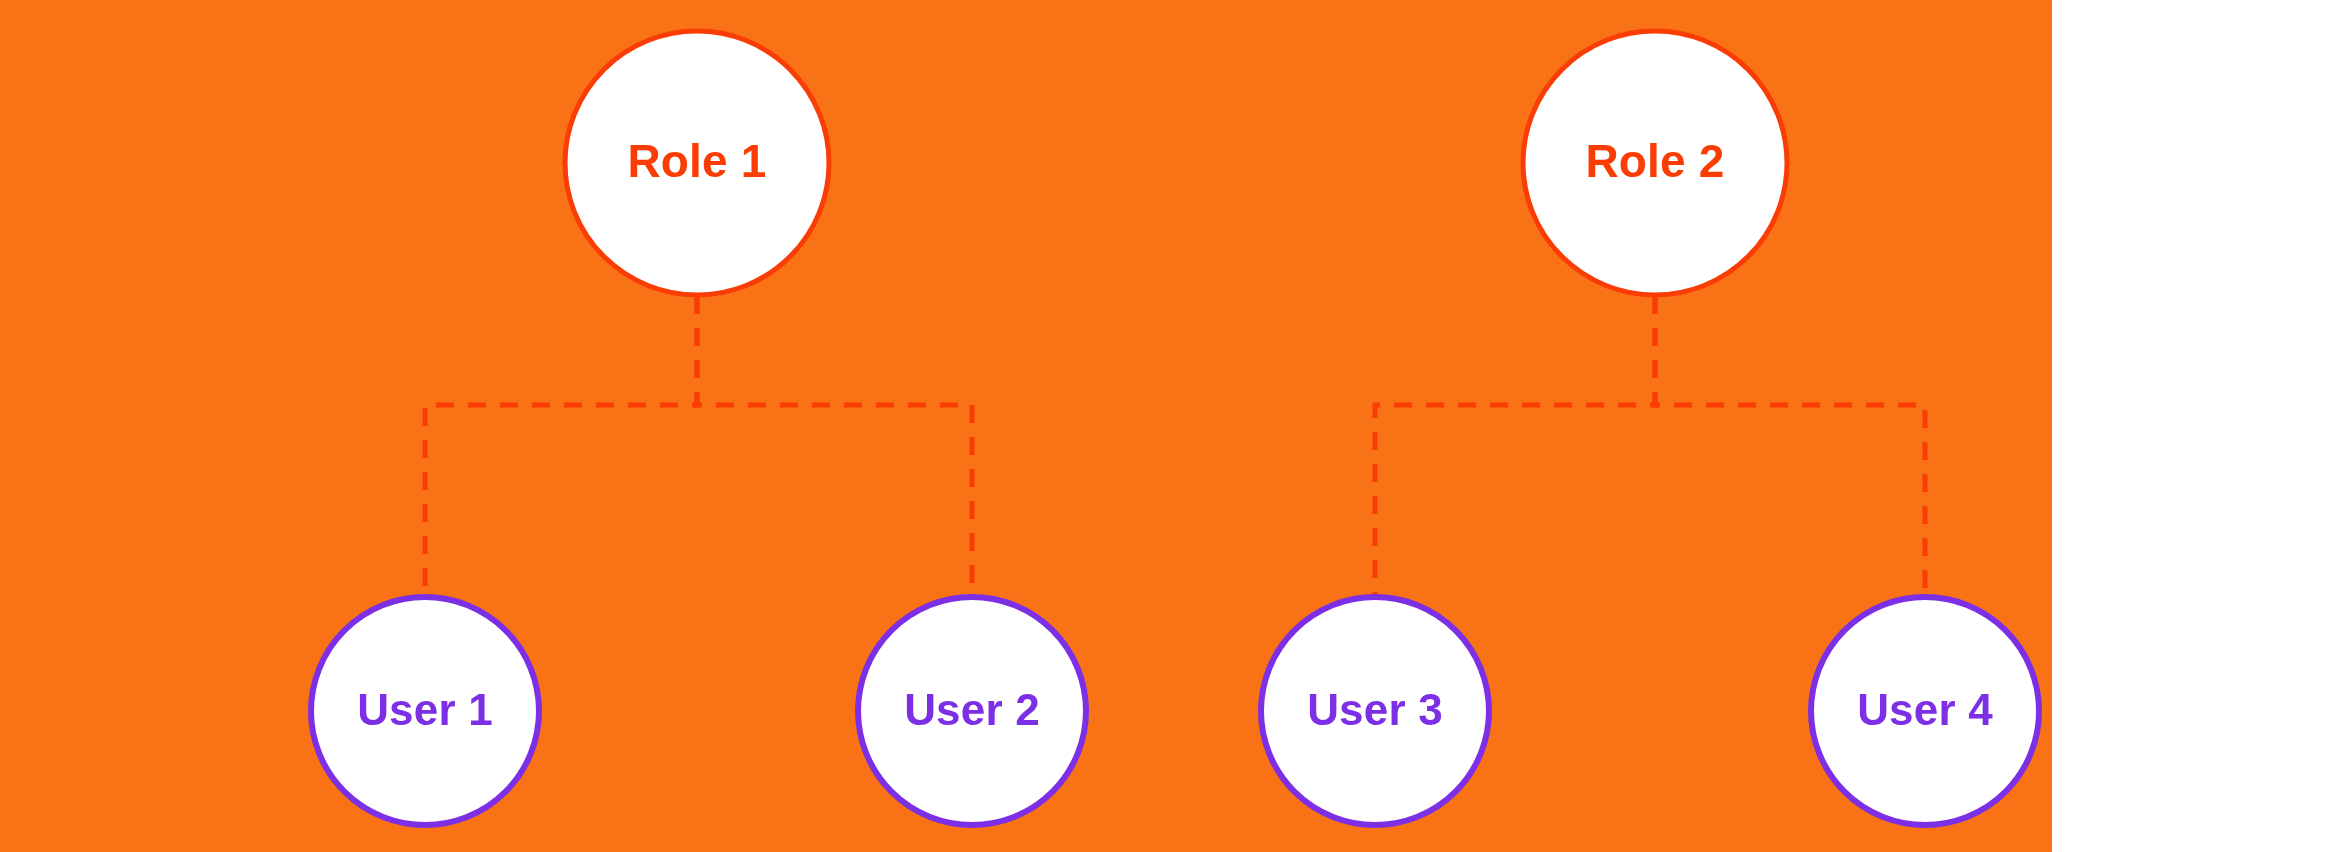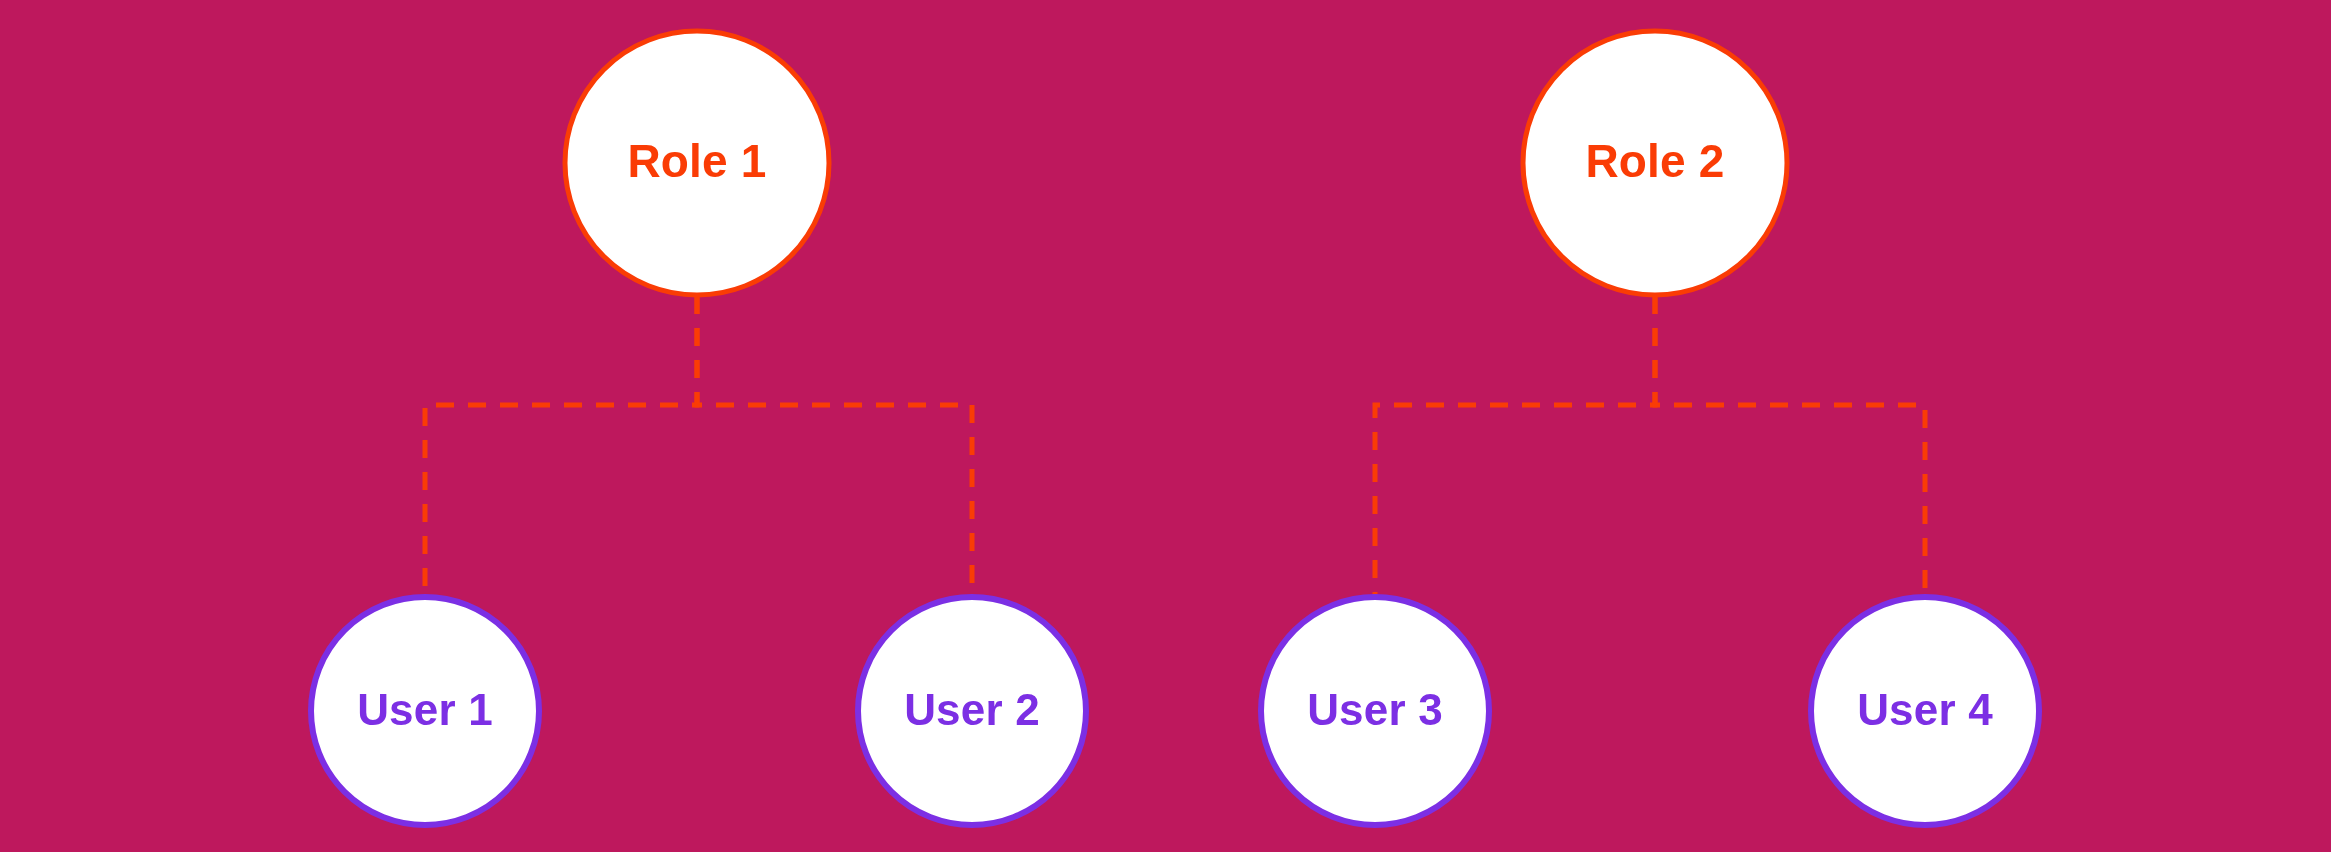--- a/index.html
+++ b/index.html
@@ -6,23 +6,23 @@
   html, body {
     margin: 0;
     padding: 0;
     background: #ffffff;
   }
   body {
     font-family: "Liberation Sans", "DejaVu Sans", sans-serif;
   }
   #diagram-canvas {
     position: relative;
-    width: 2331px;
+    width: 2052px;
     height: 852px;
-    background: #be185d;
+    background: #f97316;
     overflow: hidden;
   }
   #diagram-svg {
     position: absolute;
     top: 0;
     left: 0;
     width: 2352px;
     height: 852px;
     display: block;
   }

